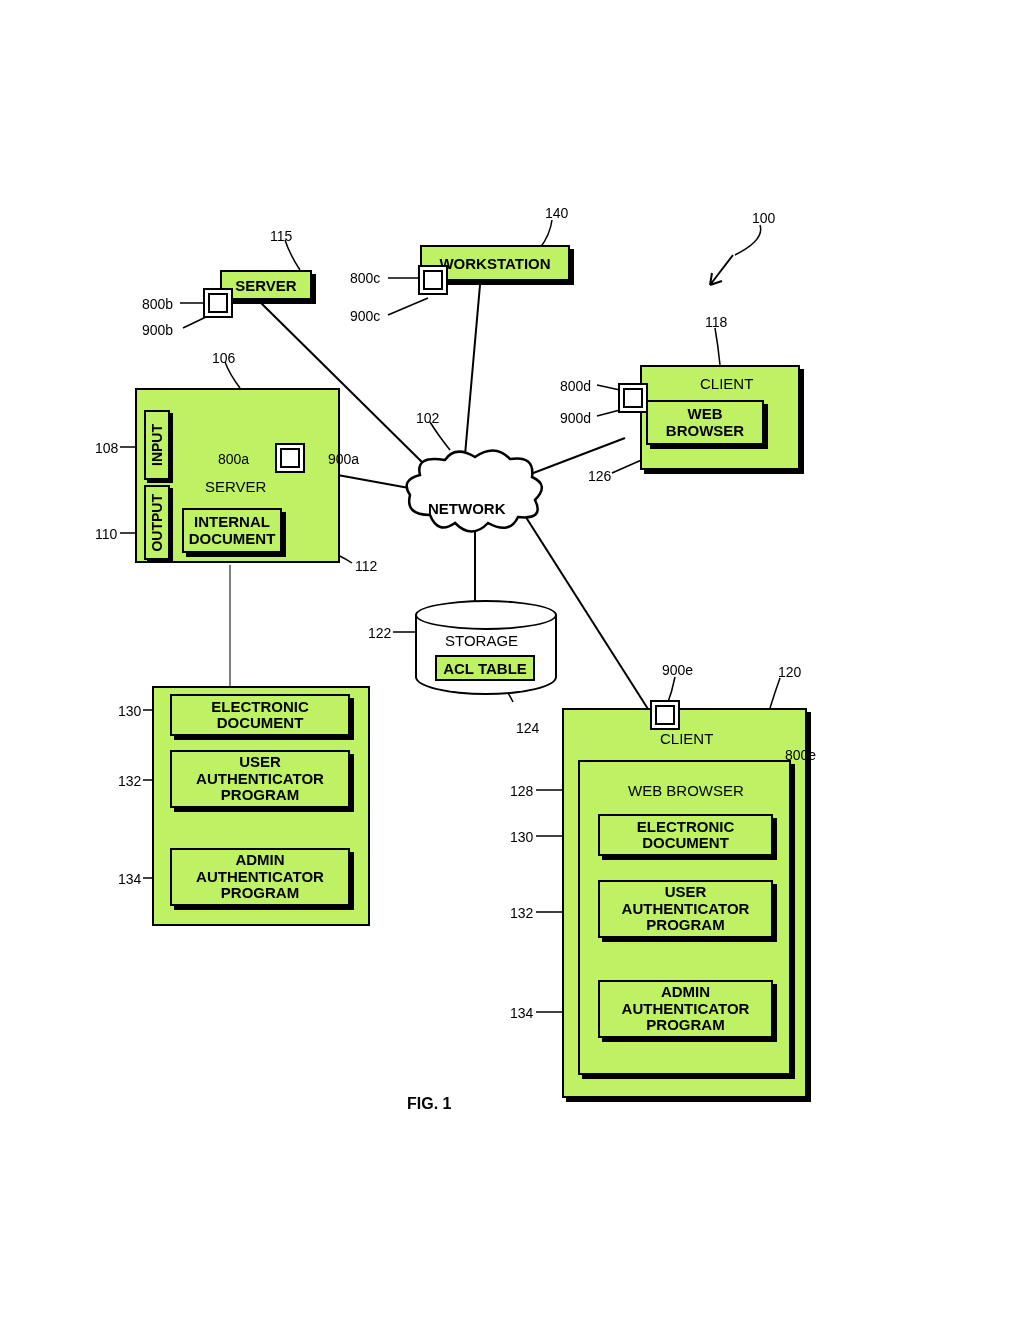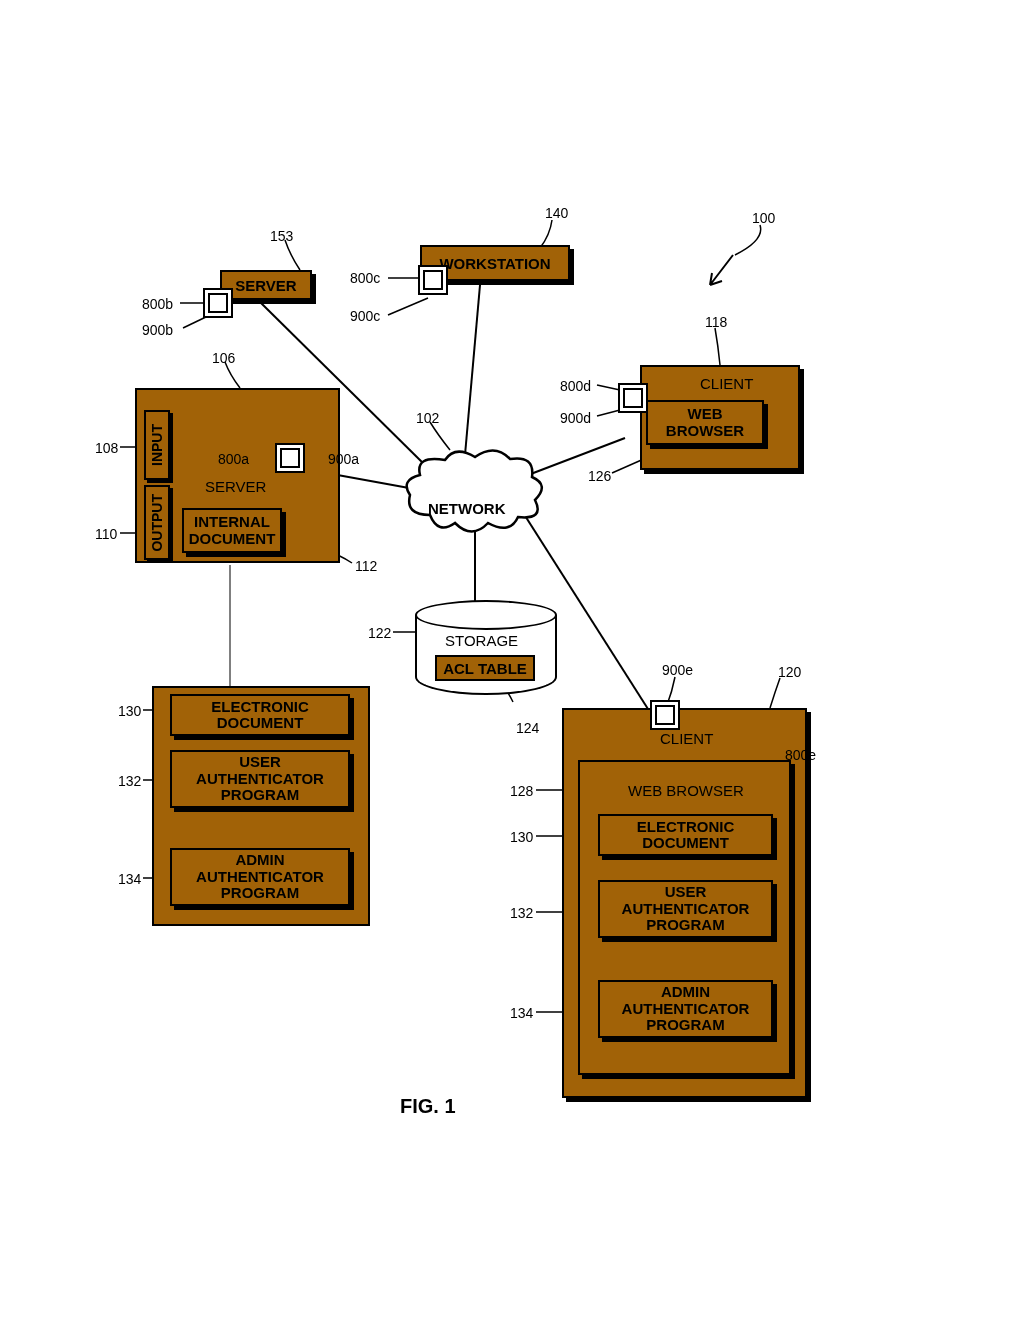--- a/index.html
+++ b/index.html
@@ -1,31 +1,31 @@
 <!DOCTYPE html>
 <html><head>
 <meta charset="utf-8">
 <style>
   * { box-sizing: border-box; margin: 0; padding: 0; }
   body { font-family: Arial, sans-serif; background: #fff; width: 1024px; height: 1320px; position: relative; }
   .page { position: absolute; top: 0; left: 0; width: 1024px; height: 1320px; }
   .header { position: absolute; top: 80px; left: 0; width: 100%; border-bottom: 2px solid #000; padding: 0 100px 6px 100px; display: flex; justify-content: space-between; font-size: 14px; font-weight: bold; }
   .diagram { position: absolute; top: 200px; left: 100px; width: 824px; height: 950px; }
   .abs { position: absolute; }
-  .box { border: 2px solid #000; background: #a16207; display: flex; align-items: center; justify-content: center; text-align: center; font-weight: bold; }
+  .box { border: 2px solid #000; background: #bef264; display: flex; align-items: center; justify-content: center; text-align: center; font-weight: bold; }
   .shadow { box-shadow: 4px 4px 0 #000; }
   .label { font-size: 15px; }
   .vtext { writing-mode: vertical-rl; transform: rotate(180deg); font-weight: bold; font-size: 14px; padding: 6px 2px; }
   .smallbox { border: 2px solid #000; background: #fff; }
   .cloud { font-weight: bold; font-size: 15px; text-align: left; }
   .cyl-top { border: 2px solid #000; border-radius: 50%; background: #fff; }
   .cyl-body { border-left: 2px solid #000; border-right: 2px solid #000; border-bottom: 2px solid #000; border-radius: 0 0 50% 50% / 0 0 18px 18px; background: #fff; }
   .tick { font-size: 14px; }
   svg.lines { position: absolute; top: 0; left: 0; width: 824px; height: 950px; pointer-events: none; }
-  .fig-cap { font-size: 20px; font-weight: bold; }
+  .fig-cap { font-size: 16px; font-weight: bold; margin-left: 7px; }
 </style>
 </head>
 <body>
 
 <div class="page">
 
   <div class="diagram">
 
     <svg class="lines">
 
@@ -178,21 +178,21 @@
     <div class="box shadow abs" style="left:498px;top:780px;width:175px;height:58px;white-space:pre-line;line-height:1.1;">
       <span class="label">ADMIN
 AUTHENTICATOR
 PROGRAM</span>
     </div>
     <div class="smallbox abs" style="left:550px;top:500px;width:30px;height:30px;"></div>
     <div class="smallbox abs" style="left:555px;top:505px;width:20px;height:20px;"></div>
 
     <div class="abs tick" style="left:445px;top:5px;">140</div>
     <div class="abs tick" style="left:652px;top:10px;">100</div>
-    <div class="abs tick" style="left:170px;top:28px;">153</div>
+    <div class="abs tick" style="left:170px;top:28px;">115</div>
     <div class="abs tick" style="left:250px;top:70px;">800c</div>
     <div class="abs tick" style="left:250px;top:108px;">900c</div>
     <div class="abs tick" style="left:42px;top:96px;">800b</div>
     <div class="abs tick" style="left:42px;top:122px;">900b</div>
     <div class="abs tick" style="left:112px;top:150px;">106</div>
     <div class="abs tick" style="left:-5px;top:240px;">108</div>
     <div class="abs tick" style="left:-5px;top:326px;">110</div>
     <div class="abs tick" style="left:118px;top:251px;">800a</div>
     <div class="abs tick" style="left:228px;top:251px;">900a</div>
     <div class="abs tick" style="left:255px;top:358px;">112</div>

